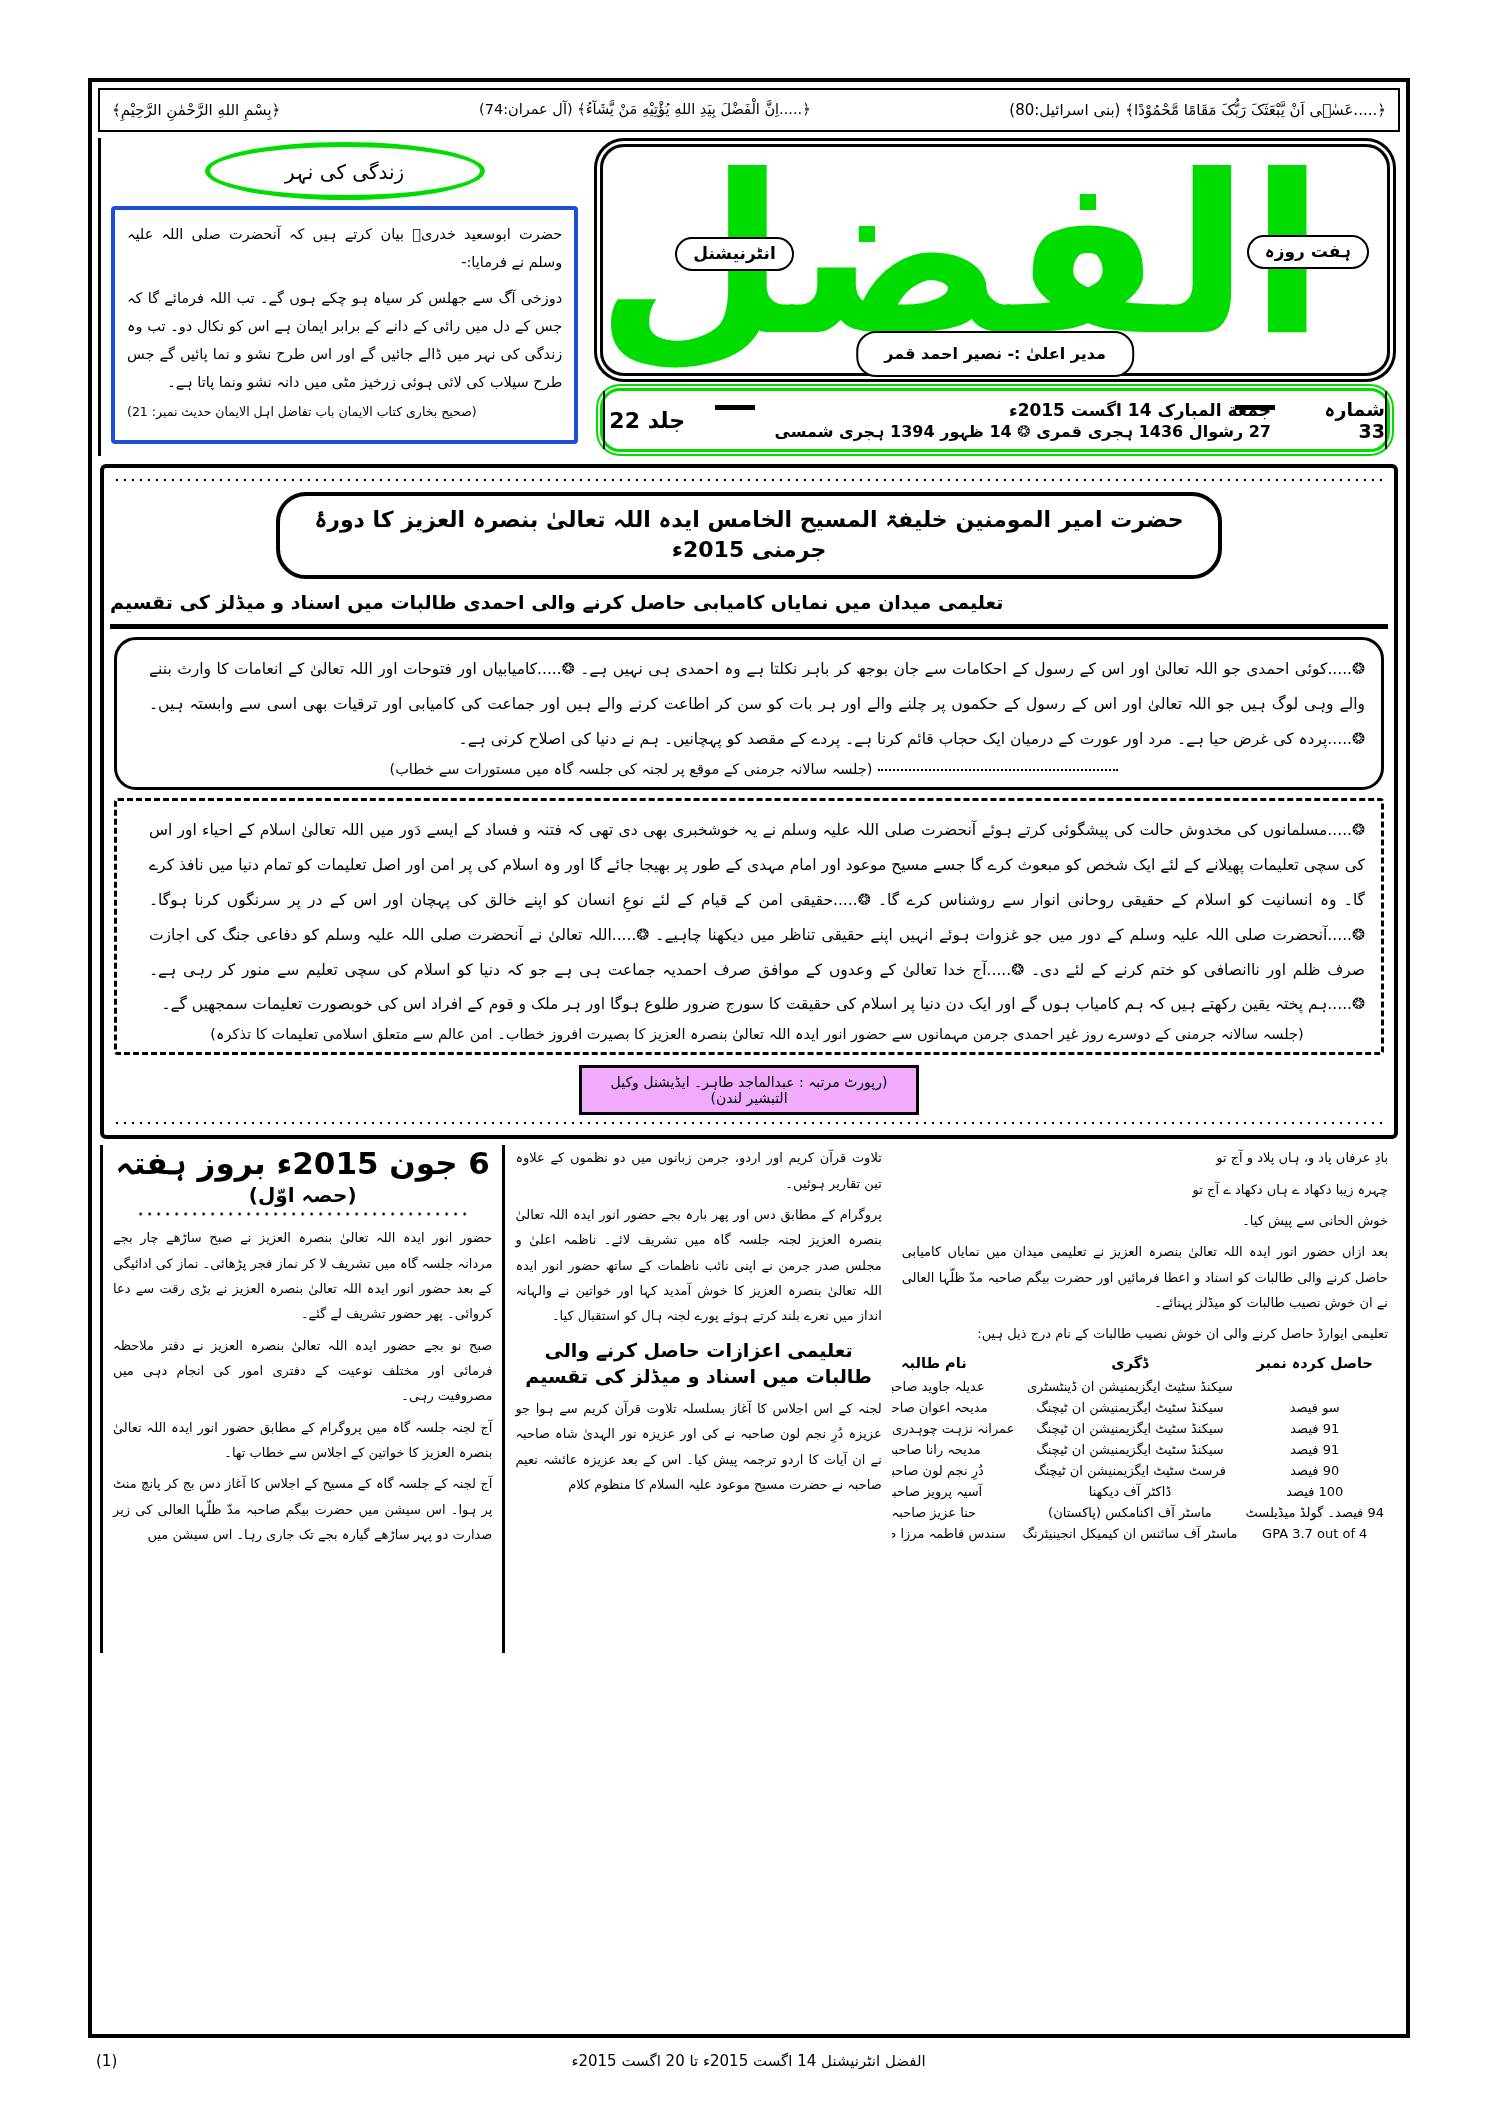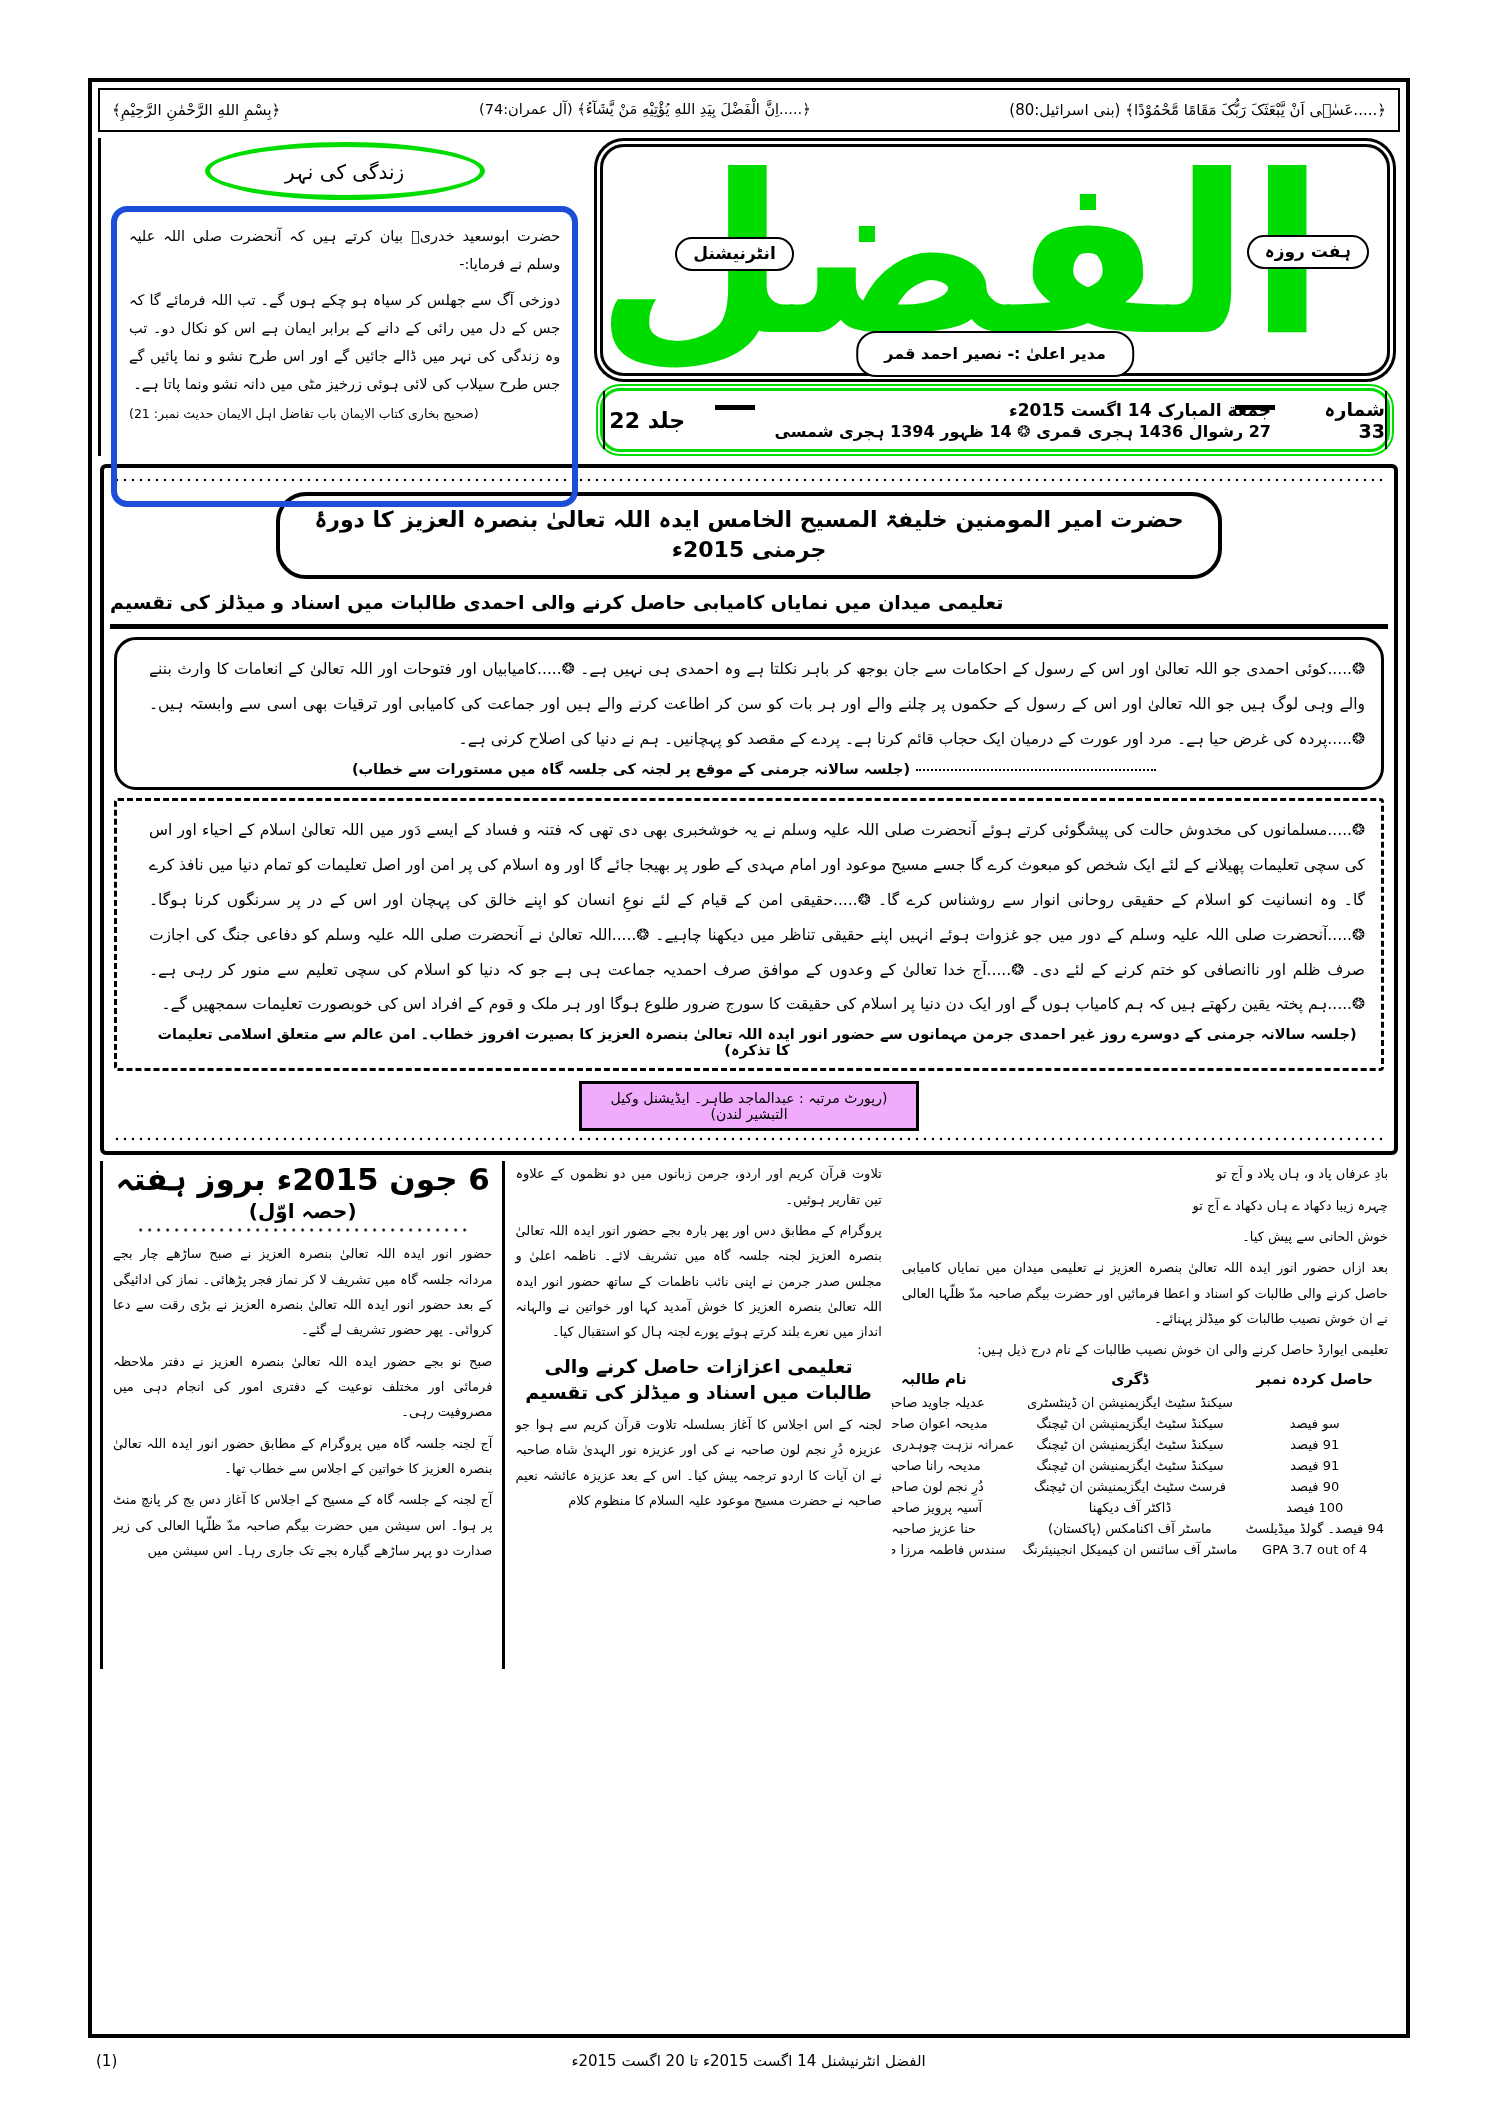--- a/index.html
+++ b/index.html
@@ -156,24 +156,24 @@
     width: 280px; height: 58px;
     border: 5px solid #00DC00;
     border-radius: 50%;
   }
   .nahar-title {
     position: relative;
     font-size: 20px; font-weight: normal;
     z-index: 2;
   }
   .nahar-box {
-    border: 6px solid #1d4ed8;
-    border-radius: 16px;
+    border: 4px solid #1d4ed8;
+    border-radius: 4px;
     padding: 10px 12px 8px 12px;
-    height: 301px;
+    height: 238px;
     overflow: hidden;
   }
   .nahar-box p {
     margin: 0 0 7px 0;
     font-size: 14.5px;
     line-height: 1.95;
     text-align: justify;
     text-align-last: right;
   }
   .nahar-src {
@@ -234,21 +234,20 @@
     margin: 0;
     font-size: 15.5px;
     line-height: 2.25;
     text-align: justify;
     text-align-last: right;
   }
   .attrib {
     text-align: center;
     font-size: 14.5px;
     margin-top: 4px;
-    font-weight: bold;
   }
   .dotleader {
     display: inline-block;
     width: 240px;
     border-bottom: 2px dotted #000;
     margin: 0 6px;
     vertical-align: middle;
   }
   .byline-box {
     margin: 10px auto 4px auto;

